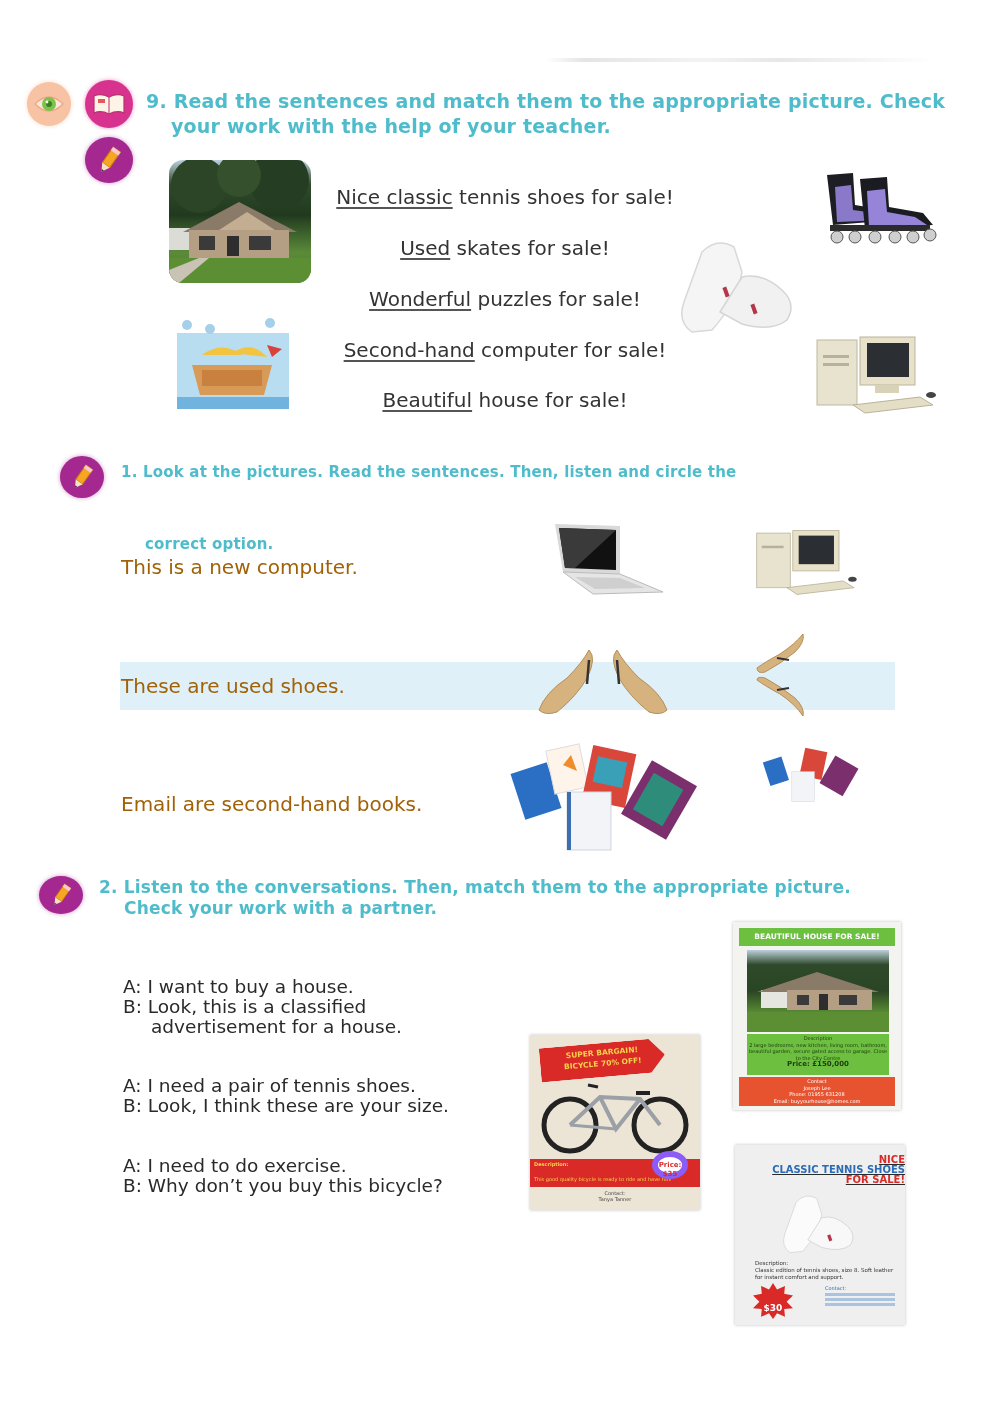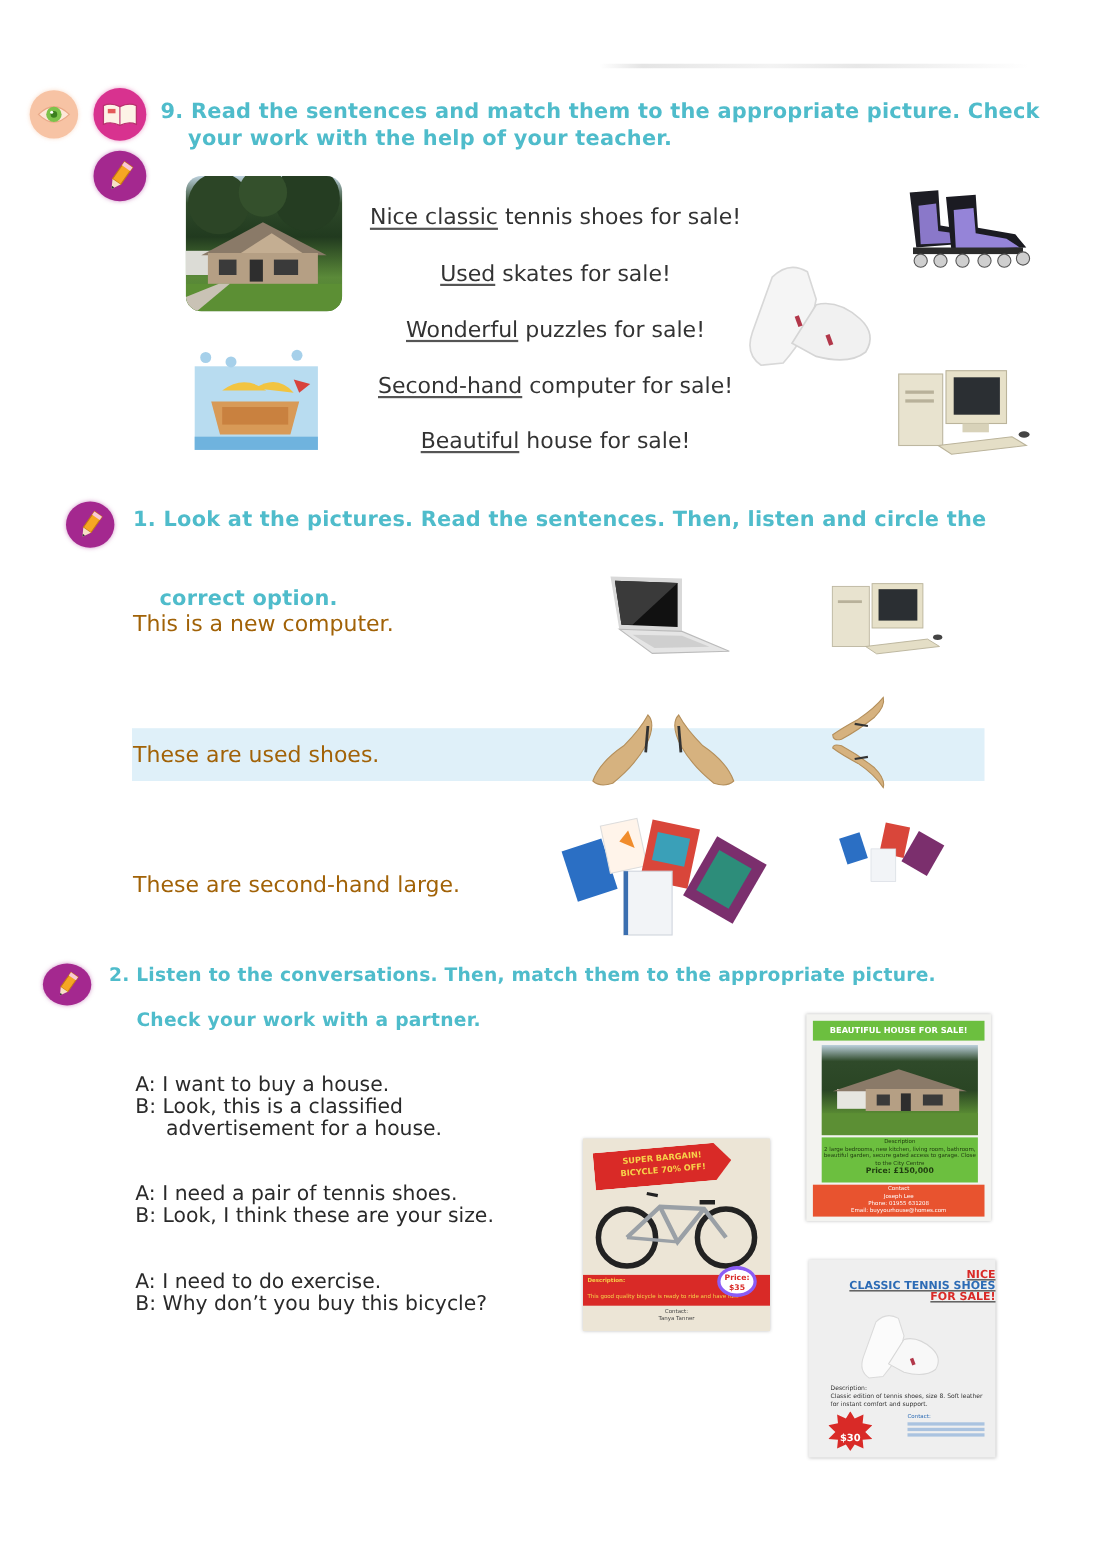--- a/index.html
+++ b/index.html
@@ -141,30 +141,30 @@
   <div class="circle-icon purple" style="left:60px;top:456px;width:44px;height:42px;">
     <svg width="26" height="28" viewBox="0 0 28 30">
         <g transform="rotate(35 14 15)">
           <rect x="10" y="2" width="9" height="19" fill="#f6a623" stroke="#c77a0e" stroke-width="1"></rect>
           <rect x="10" y="2" width="9" height="4" fill="#f9c7d8"></rect>
           <polygon points="10,21 19,21 14.5,29" fill="#f6e1c5"></polygon>
           <polygon points="13.2,26.5 15.8,26.5 14.5,29" fill="#333"></polygon>
         </g>
       </svg>
   </div>
-  <div class="abs teal instr" style="left:121px;top:460px;width:780px;font-size:19px;line-height:24px;">
+  <div class="abs teal instr" style="left:121px;top:460px;width:780px;font-size:15px;line-height:24px;">
     <div>1. Look at the pictures. Read the sentences. Then, listen and circle the</div>
     <div style="padding-left:24px;margin-top:48px;">correct option.</div>
   </div>
 
   <div class="band"></div>
 
   <div class="ex1-text" style="top:555px;">This is a new computer.</div>
   <div class="ex1-text" style="top:674px;">These are used shoes.</div>
-  <div class="ex1-text" style="top:792px;">These are second-hand large.</div>
+  <div class="ex1-text" style="top:792px;">Email are second-hand books.</div>
 
   <div class="img" style="left:545px;top:522px;width:125px;height:78px;">
     <svg width="125" height="78" viewBox="0 0 125 78">
       <polygon points="10,2 75,4 75,52 18,50" fill="#d9d9d9"></polygon>
       <polygon points="14,6 71,8 71,48 20,46" fill="#111"></polygon>
       <polygon points="14,6 71,8 30,46 20,46" fill="#3a3a3a"></polygon>
       <polygon points="18,50 75,52 118,70 48,72" fill="#e5e5e5" stroke="#bbb"></polygon>
       <polygon points="30,55 75,56 100,66 50,67" fill="#cfcfcf"></polygon>
     </svg>
   </div>
@@ -228,21 +228,21 @@
         <g transform="rotate(35 14 15)">
           <rect x="10" y="2" width="9" height="19" fill="#f6a623" stroke="#c77a0e" stroke-width="1"></rect>
           <rect x="10" y="2" width="9" height="4" fill="#f9c7d8"></rect>
           <polygon points="10,21 19,21 14.5,29" fill="#f6e1c5"></polygon>
           <polygon points="13.2,26.5 15.8,26.5 14.5,29" fill="#333"></polygon>
         </g>
       </svg>
   </div>
   <div class="abs teal instr" style="left:99px;top:877px;width:820px;font-size:17px;line-height:21px;">
     <div>2. Listen to the conversations. Then, match them to the appropriate picture.</div>
-    <div style="padding-left:25px;margin-top:20px;">Check your work with a partner.</div>
+    <div style="padding-left:25px;">Check your work with a partner.</div>
   </div>
 
   <div class="dialog" style="top:977px;">
     <div class="line">A: I want to buy a house.</div>
     <div class="line">B: Look, this is a classified</div>
     <div class="line indent">advertisement for a house.</div>
   </div>
   <div class="dialog" style="top:1076px;">
     <div class="line">A: I need a pair of tennis shoes.</div>
     <div class="line">B: Look, I think these are your size.</div>
@@ -289,21 +289,21 @@
       <polyline points="32,48 62,20 102,22 122,48" fill="none" stroke="#9aa0a6" stroke-width="4"></polyline>
       <polyline points="62,20 78,52 102,22" fill="none" stroke="#9aa0a6" stroke-width="4"></polyline>
       <line x1="78" y1="52" x2="32" y2="48" stroke="#9aa0a6" stroke-width="3"></line>
       <line x1="60" y1="10" x2="50" y2="8" stroke="#222" stroke-width="3"></line>
         <line x1="98" y1="16" x2="112" y2="16" stroke="#222" stroke-width="4"></line>
     </svg>
     <div style="position:absolute;left:0;top:124px;width:170px;height:28px;background:#d92a27;color:#fff;font-size:5px;line-height:6.5px;padding:2px 4px;box-sizing:border-box;">
       <div style="font-weight:bold;color:#f7d24a;">Description:</div>
       <div style="color:#f7d24a;margin-top:8px;">This good quality bicycle is ready to ride and have fun!</div>
     </div>
-    <div style="position:absolute;left:122px;top:116px;width:36px;height:28px;border-radius:50%;background:#ffffff;border:3px solid #8b5cf6;color:#d92a27;font-size:7px;font-weight:bold;text-align:center;line-height:9px;padding-top:4px;box-sizing:border-box;">
+    <div style="position:absolute;left:122px;top:116px;width:36px;height:28px;border-radius:50%;background:#ffffff;border:6px solid #8b5cf6;color:#d92a27;font-size:7px;font-weight:bold;text-align:center;line-height:9px;padding-top:4px;box-sizing:border-box;">
       <div>Price:</div>
       <div>$35</div>
     </div>
     <div style="position:absolute;left:0;top:155px;width:170px;color:#444;font-size:5px;text-align:center;line-height:6px;">
       <div>Contact:</div>
       <div>Tanya Tanner</div>
     </div>
   </div>
 
   <div class="poster" style="left:735px;top:1145px;width:170px;height:180px;background:#efefef;">

